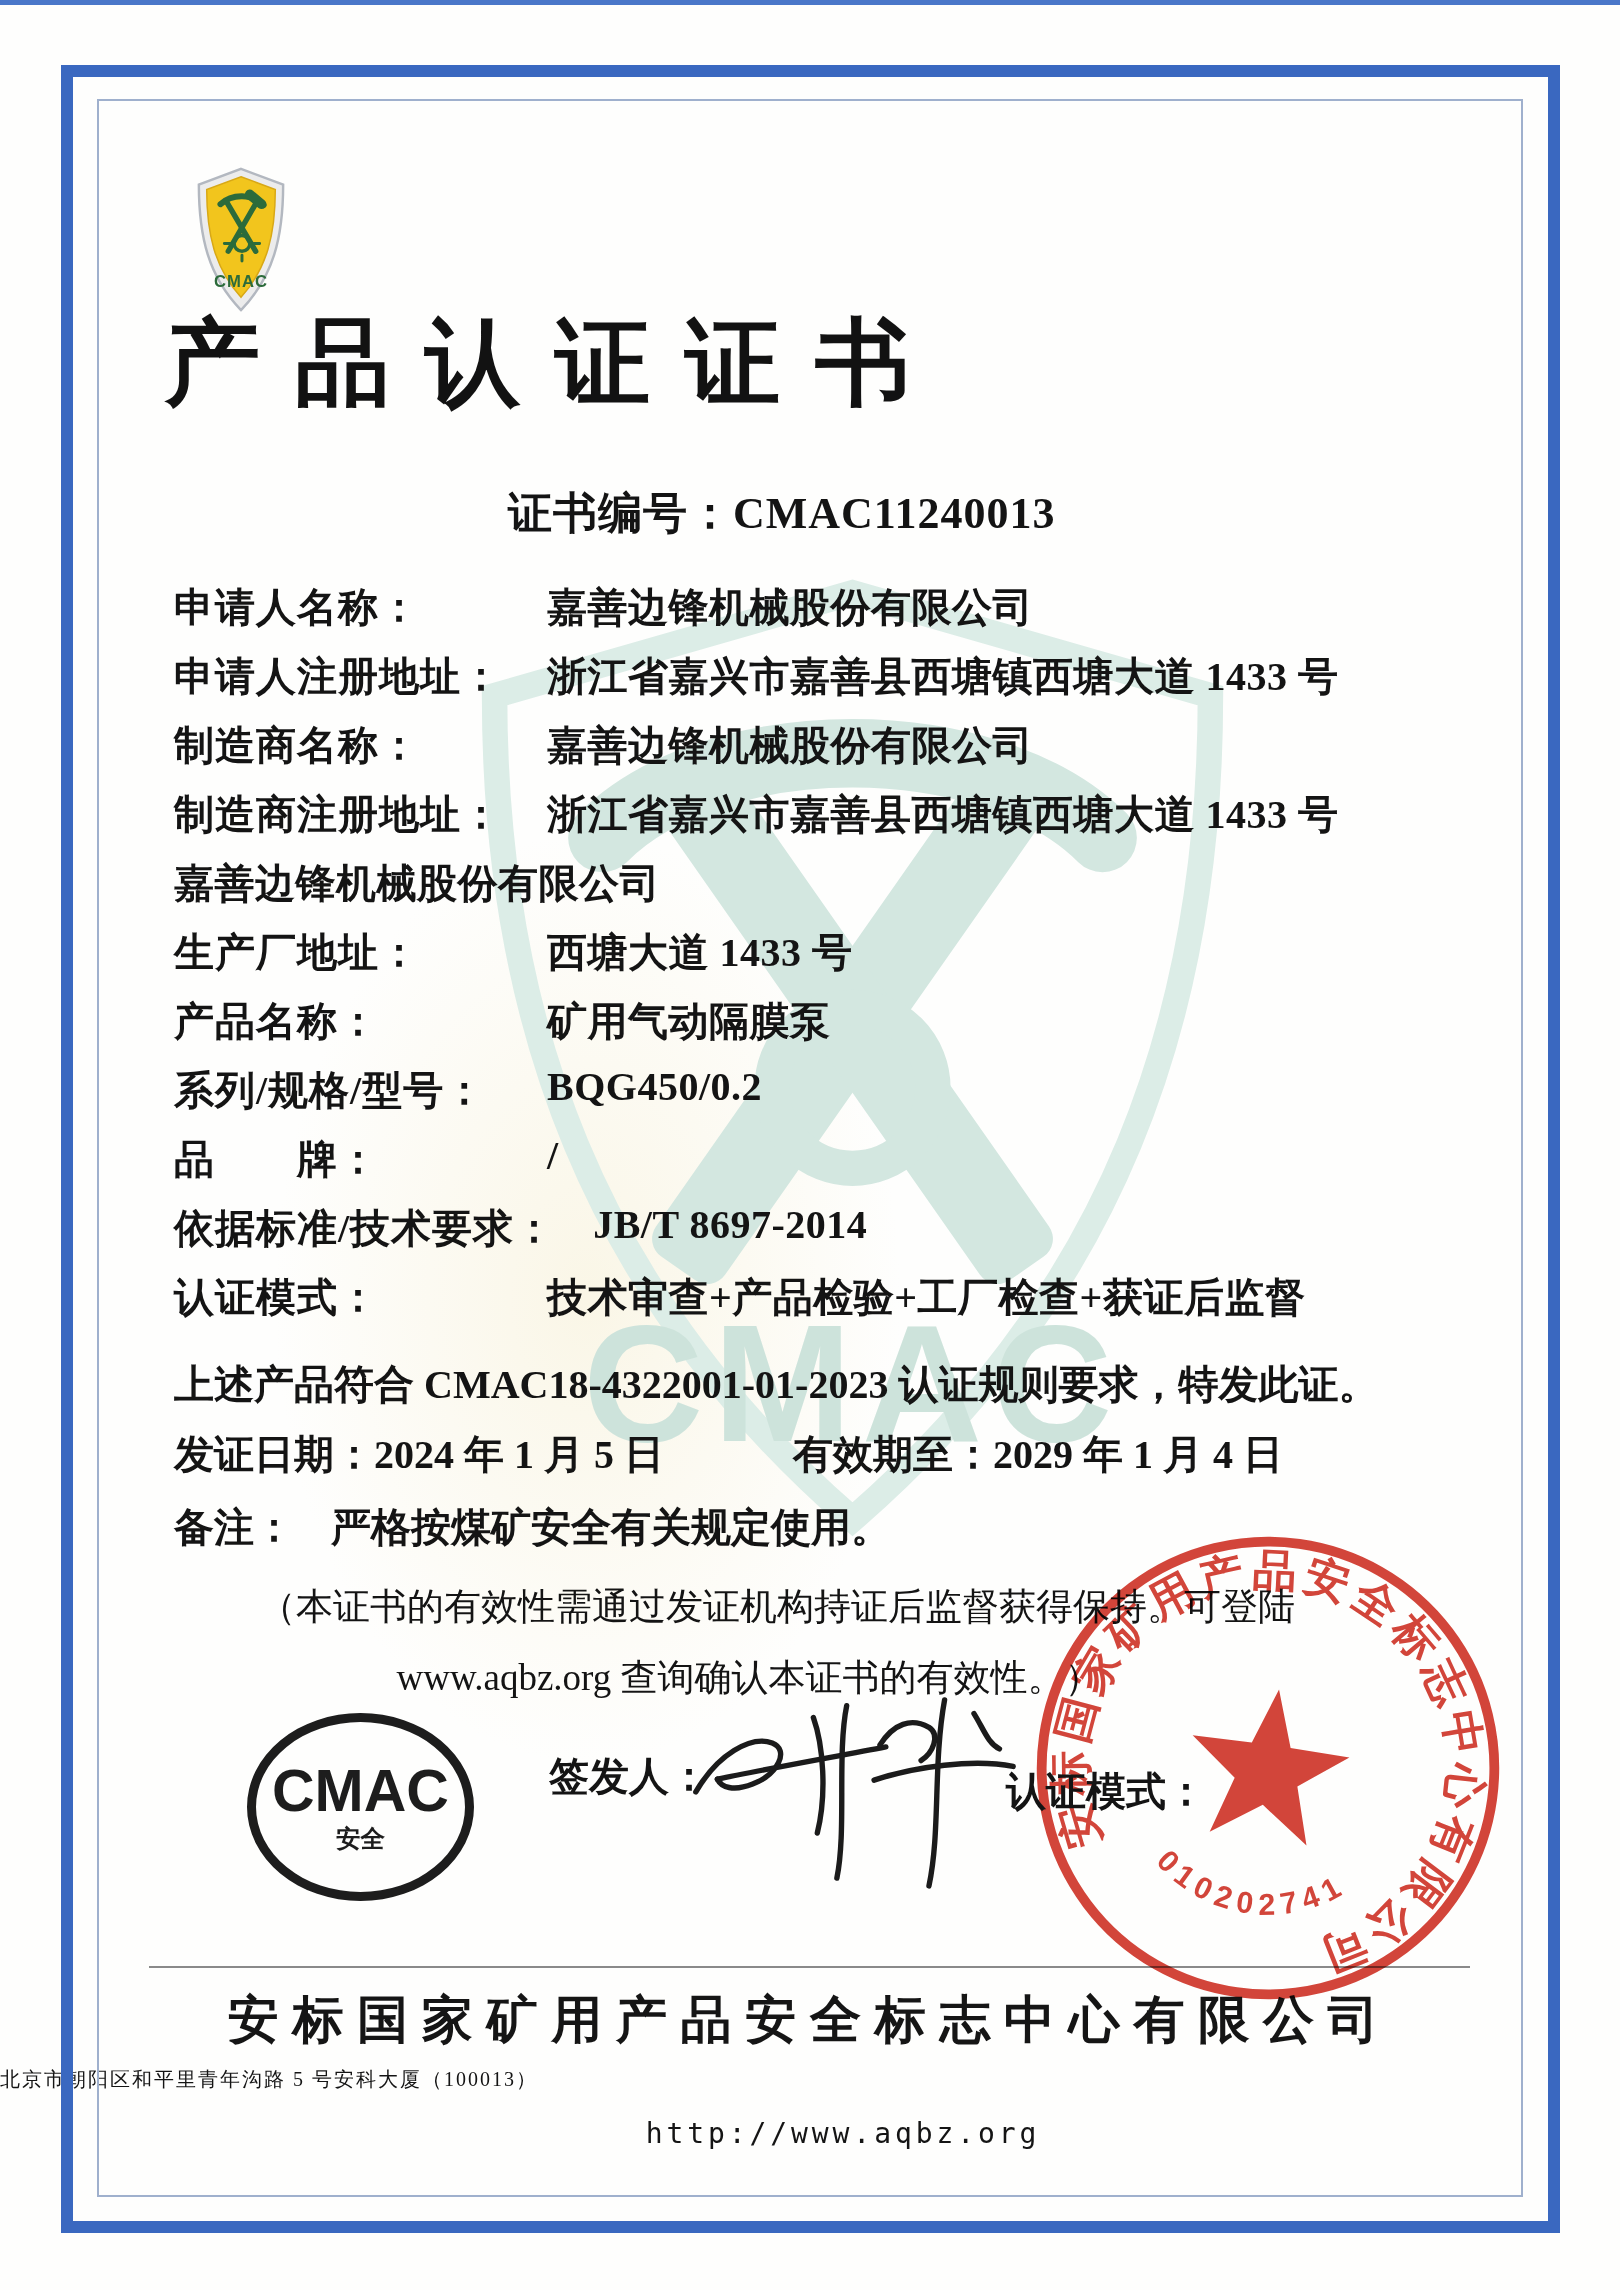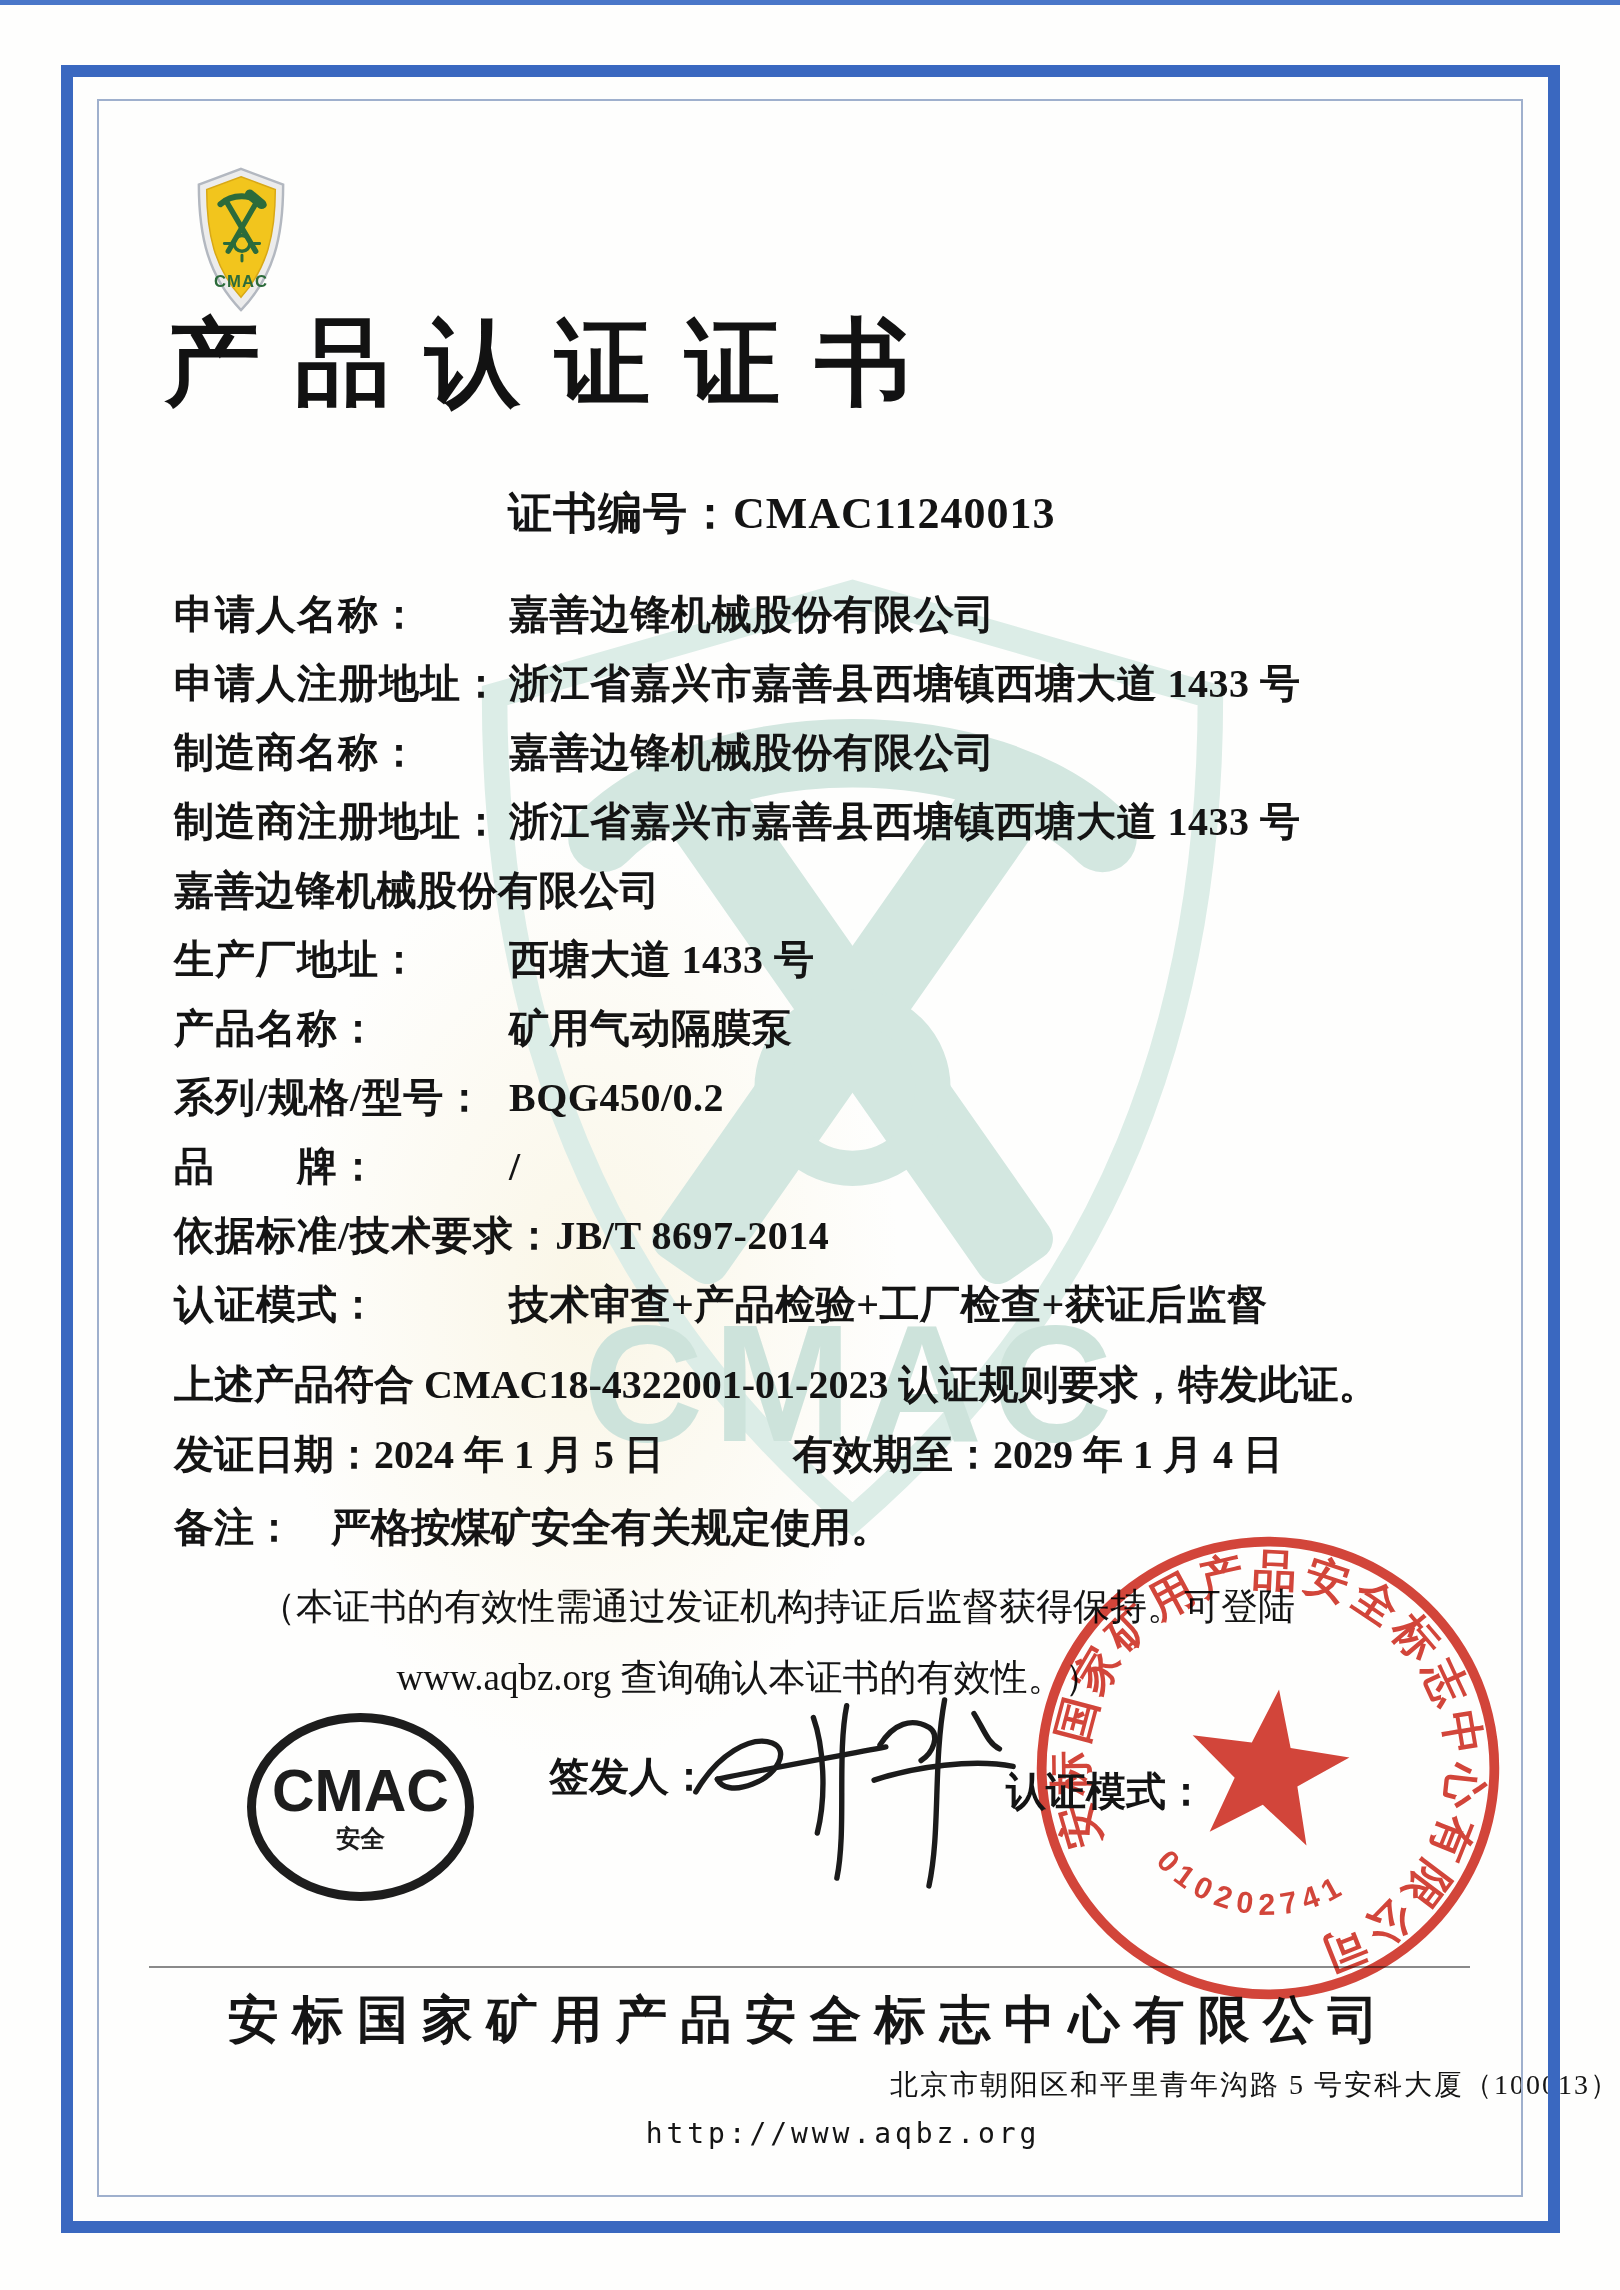--- a/index.html
+++ b/index.html
@@ -30,21 +30,21 @@
     position:absolute; left:165px; top:310px; z-index:2;
     font-family:"Liberation Sans","DejaVu Sans",sans-serif;
     font-size:95px; font-weight:900; letter-spacing:35px; line-height:1.1;
     color:#121212; white-space:nowrap;
   }
   .cert-no {
     position:absolute; left:508px; top:484px; z-index:2;
     font-size:44px; font-weight:bold; white-space:nowrap; letter-spacing:1px;
   }
   .rows { position:absolute; left:174px; top:580px; width:1284px; z-index:2; }
-  .row { display:flex; align-items:center; height:69px; font-size:40px; font-weight:bold; white-space:nowrap; }
+  .row { display:flex; height:69px; font-size:40px; font-weight:bold; white-space:nowrap;gap:38px; }
   .row .lbl { min-width:335px; letter-spacing:1px; }
   .row .val { letter-spacing:0.5px; }
 
   .statement {
     position:absolute; left:174px; top:1357px; z-index:2;
     font-size:40px; font-weight:bold; white-space:nowrap;
   }
   .dates { position:absolute; left:174px; top:1427px; width:1284px; height:59px; z-index:2;
     font-size:40px; font-weight:bold; white-space:nowrap; }
   .dates .grp2 { position:absolute; left:619px; top:0; }
@@ -71,22 +71,22 @@
 
   .stamp { position:absolute; left:1027px; top:1527px; width:482px; height:482px; z-index:3;
     mix-blend-mode:multiply; opacity:0.93; transform:rotate(8deg); }
 
   .footer-rule { position:absolute; left:149px; top:1966px; width:1321px; height:2px; background:#8a8a8a; z-index:1; }
   .footer-company {
     position:absolute; left:0; top:1986px; width:100%; text-align:center; z-index:2;
     font-family:"Liberation Sans","DejaVu Sans",sans-serif;
     font-size:51px; font-weight:900; letter-spacing:13.7px; white-space:nowrap; color:#151515;
   }
-  .footer-address { position:absolute; left:0; top:2066px; width:100%; text-align:right; z-index:2;
-    font-size:28px; letter-spacing:2px; white-space:nowrap; }
+  .footer-address { position:absolute; left:0; top:2066px; width:100%; text-align:left; z-index:2;
+    font-size:20px; letter-spacing:2px; white-space:nowrap; }
   .footer-site { position:absolute; left:0; top:2117px; width:100%; text-align:center; z-index:2;
     font-family:"DejaVu Sans Mono","Liberation Mono",monospace; font-size:28px; letter-spacing:3.9px; white-space:nowrap;margin-left:33px; }
 </style>
 </head>
 <body>
 
 <div class="page">
 
   <div class="top-strip"></div>
   <div class="tint"></div>

